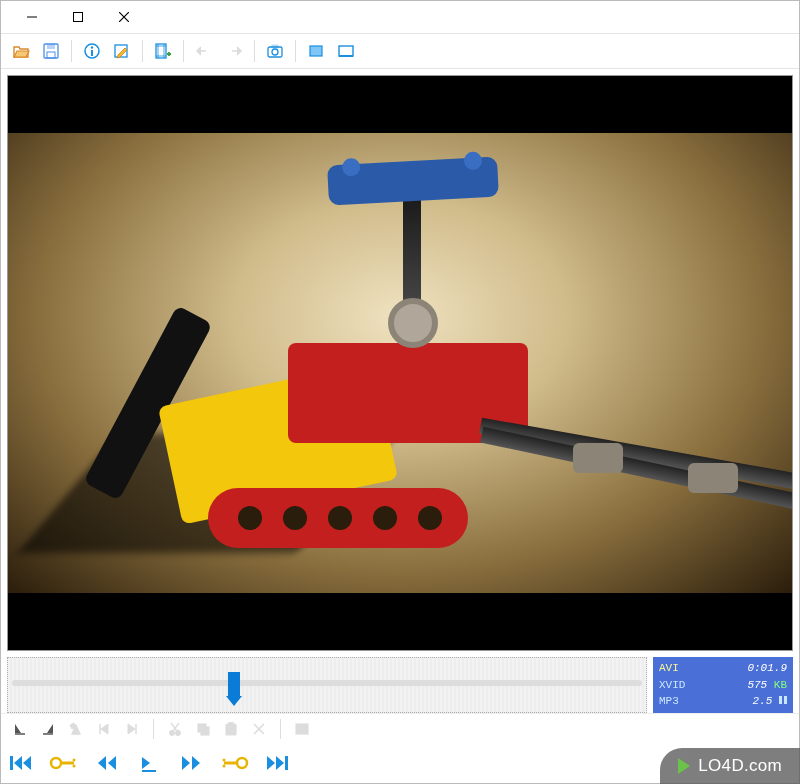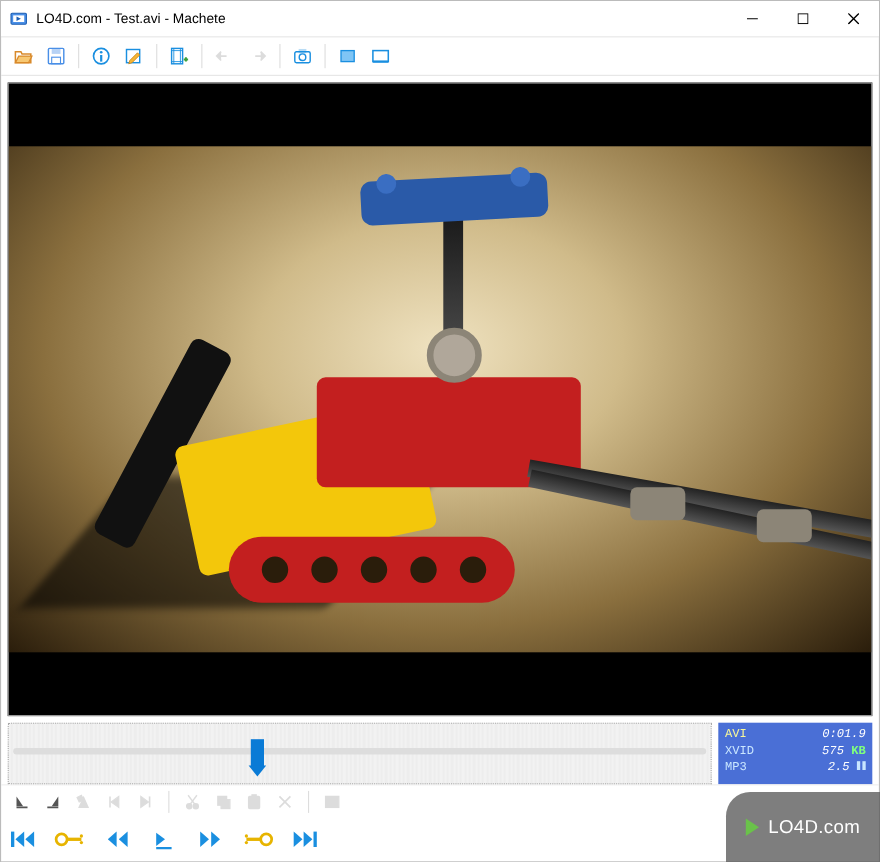--- a/index.html
+++ b/index.html
@@ -54,65 +54,57 @@
   .rod2{position:absolute; left:470px; top:330px; width:350px; height:16px; background:linear-gradient(#222,#555); transform:rotate(12deg);}
 
   
   .status-row { display:flex; align-items:stretch; height:56px; padding:0 6px 0 6px; gap:6px;}
   .timeline { flex:1; border:1px dotted #aaa; position:relative; background:repeating-linear-gradient(90deg,#f2f2f2 0, #f2f2f2 2px, #ededed 2px, #ededed 4px); }
   .timeline-track { position:absolute; left:4px; right:4px; top:22px; height:6px; background:#ddd; border-radius:3px;}
   .playhead { position:absolute; top:14px; width:12px; height:26px; background:#0a7bd6; left:220px; }
   .playhead:after { content:""; position:absolute; left:-2px; bottom:-8px; border-left:8px solid transparent; border-right:8px solid transparent; border-top:10px solid #0a7bd6;}
   .status-box {
     width:140px; background:#4a6fd6; color:#c9e6ff; font-family:"Lucida Console","Courier New",monospace;
-    font-size:11px; padding:4px 6px; line-height:1.35; display:flex; flex-direction:column; 
+    font-size:11px; padding:4px 6px; line-height:1.35; display:flex; flex-direction:column; justify-content:space-between;
   }
   .status-box .row { display:flex; justify-content:space-between; align-items:center;}
   .status-box .yellow{ color:#f7f79a;}
-  .status-box .green{ color:#7eff7e;font-weight:bold;}
+  .status-box .green{ color:#7eff7e;}
   .status-box .white{ color:#fff;font-style:italic;}
   .status-box .pause-icn { display:inline-block; width:8px; height:8px; border-left:3px solid #c9e6ff; border-right:3px solid #c9e6ff;}
 
   
   .edit-toolbar { height:30px; display:flex; align-items:center; padding:0 6px; gap:2px; border-top:1px solid #eee;}
   .ed-btn { width:26px; height:24px; display:flex; align-items:center; justify-content:center; border-radius:2px;}
   .ed-sep { width:1px; height:20px; background:#ddd; margin:0 6px;}
 
   
   .transport { height:40px; display:flex; align-items:center; padding:0 6px; gap:14px;}
   .tp-btn { min-width:28px; height:28px; display:flex; align-items:center; justify-content:center;}
 
   
   .watermark {
-    position:absolute; right:0; bottom:0; height:64px; padding:0 18px;
+    position:absolute; right:0; bottom:0; height:36px; padding:0 18px;
     background:rgba(90,90,90,0.78); color:#fff; font-size:17px; font-weight:500;
     display:flex; align-items:center; border-top-left-radius:22px;
     letter-spacing:0.3px;
     justify-content:space-between;
   }
   .watermark .play { width:0;height:0;border-left:12px solid #6ac24a;border-top:8px solid transparent;border-bottom:8px solid transparent; margin-right:8px;}
 
   svg { display:block;}
   .disabled svg * { stroke:#bbb !important; fill:#bbb !important;}
   .disabled { opacity:0.5;}
 </style>
 </head>
 <body>
 
 <div class="window">
 
   <div class="titlebar">
-    <div class="left">
-      <svg class="app-icon" viewBox="0 0 16 16">
-        <rect x="1" y="3" width="14" height="10" rx="1" fill="#4a8fe7" stroke="#1e5fb3"></rect>
-        <rect x="3" y="5" width="10" height="6" fill="#fff"></rect>
-        <polygon points="6,6 10,8 6,10" fill="#1e5fb3"></polygon>
-      </svg>
-      <span>LO4D.com - Test.avi - Machete</span>
-    </div>
     <div class="controls">
       <div class="ctrl">
         <svg width="10" height="10" viewBox="0 0 10 10">
             <path d="M0 5 h10" stroke="#000" stroke-width="1"></path>
           </svg>
       </div>
       <div class="ctrl">
         <svg width="10" height="10" viewBox="0 0 10 10">
             <rect x="0.5" y="0.5" width="9" height="9" fill="none" stroke="#000"></rect>
           </svg>

